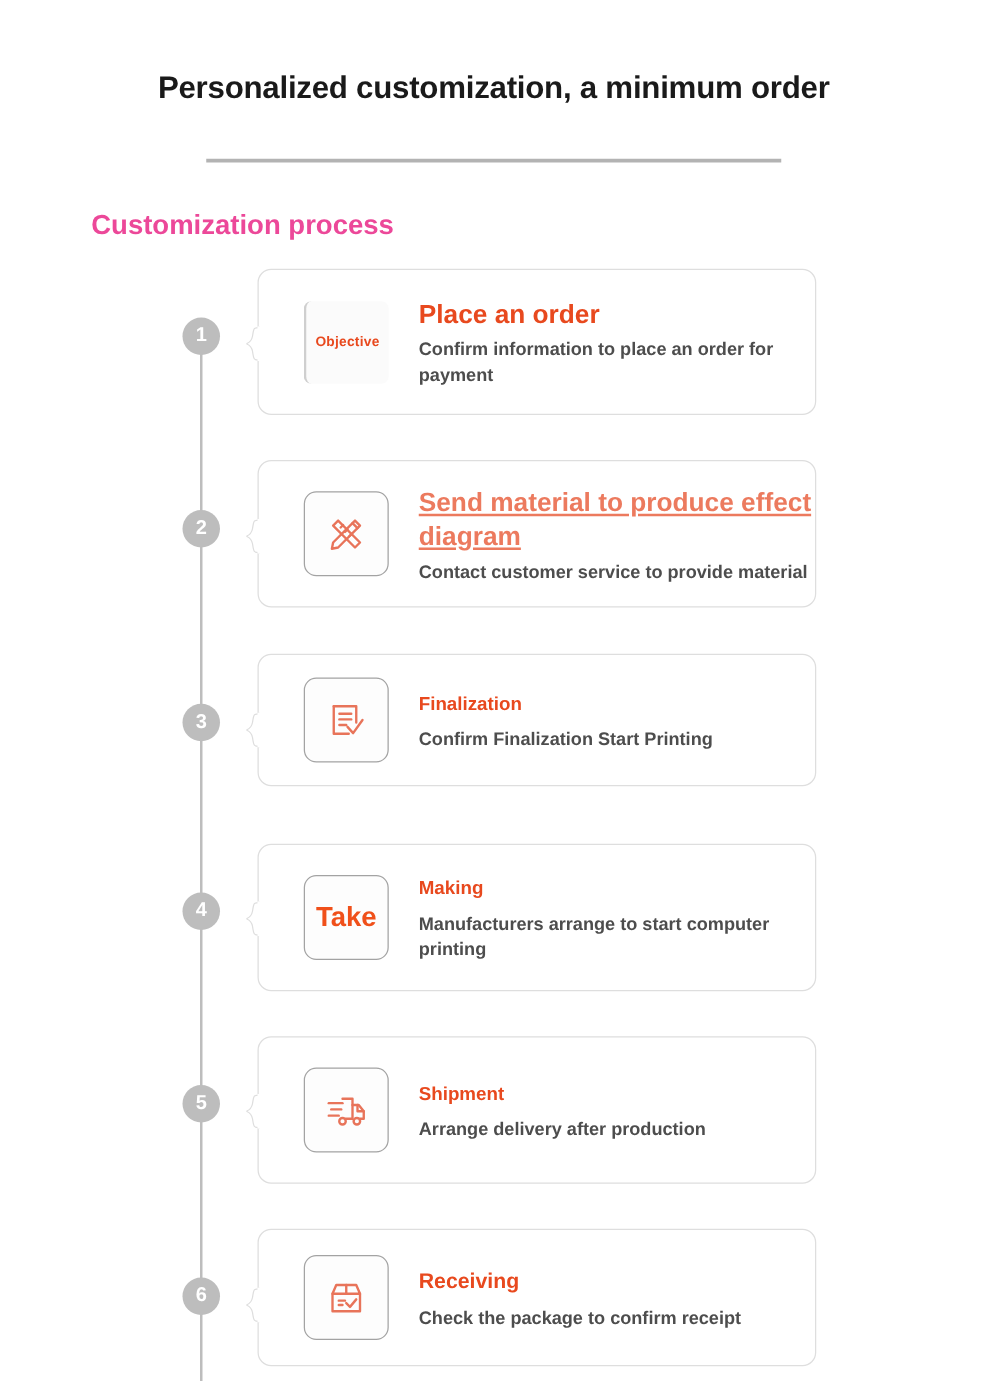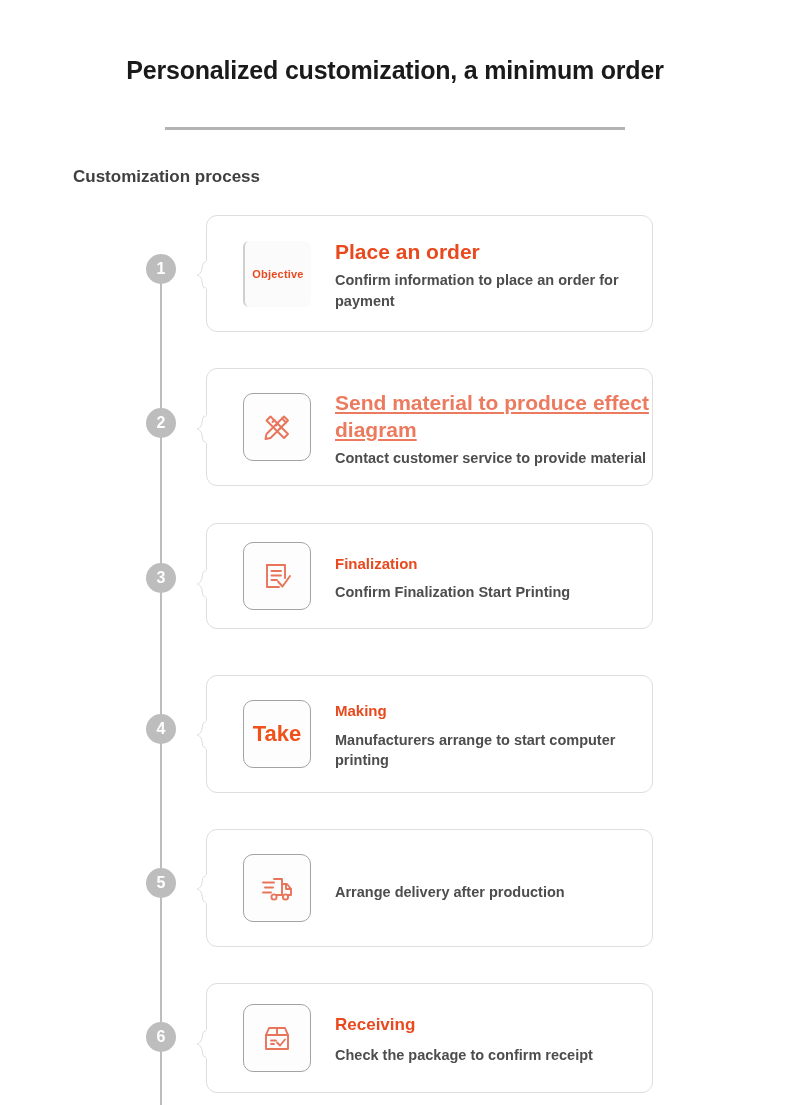--- a/index.html
+++ b/index.html
@@ -32,23 +32,23 @@
     left: 165px;
     top: 127px;
     width: 460px;
     height: 3px;
     background: #b3b3b3;
   }
   .section-heading {
     position: absolute;
     left: 73px;
     top: 167px;
-    font-size: 17px;
-    font-weight: bold;
-    color: #404040;
+    font-size: 22px;
+    font-weight: bold;
+    color: #ec4899;
   }
 
   
   .timeline {
     position: absolute;
     left: 0;
     top: 205px;
     width: 790px;
   }
   .timeline-spine {
@@ -292,20 +292,21 @@
             <path d="M17 11 L25 11 L25 27 L19.5 27"></path>
 
             <path d="M25 16 L30 16 L34 21 L34 27 L31 27"></path>
             <path d="M29 16 L29 21 L34 21"></path>
 
             <circle cx="17" cy="29" r="2.6"></circle>
             <circle cx="28.5" cy="29" r="2.6"></circle>
           </svg>
         </div>
         <div class="card-text">
+          <p class="card-heading small">Shipment</p>
           <p class="card-desc loose">Arrange delivery after production</p>
         </div>
       </div>
     </div>
   </div>
 
   <div class="step" style="top:767px;">
     <div class="step-num" style="top:50px;">6</div>
     <div class="card" style="top:11px;height:110px;">
       <div class="card-notch" style="top:46px;">

